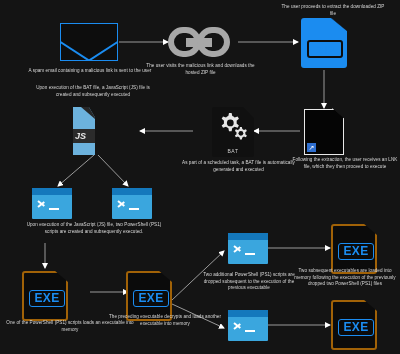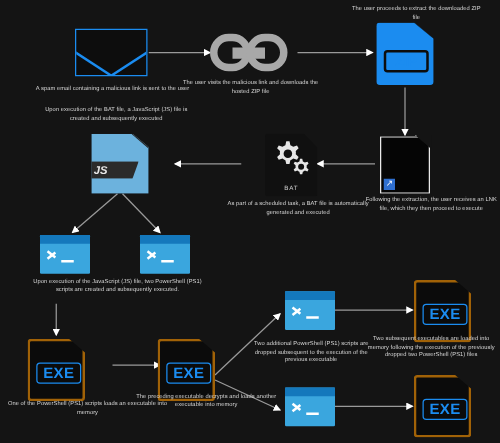--- a/index.html
+++ b/index.html
@@ -50,21 +50,21 @@
        background:#2f6fd0;display:flex;align-items:center;justify-content:center;
        color:#fff;font-size:7px;line-height:1;}
 
   
   .bat{width:42px;height:50px;background:#101010;border-radius:2px;
        clip-path:polygon(0 0,74% 0,100% 22%,100% 100%,0 100%);position:relative;}
   .batlabel{position:absolute;bottom:3px;left:0;right:0;text-align:center;
        color:#cfcfcf;font-size:5px;letter-spacing:.6px;}
 
   
-  .js{width:46px;height:48px;background:#6cb2dd;position:relative;
+  .js{width:22px;height:48px;background:#6cb2dd;position:relative;
       clip-path:polygon(0 0,72% 0,100% 22%,100% 100%,0 100%);font-style:italic;}
   .jscorner{position:absolute;right:0;top:0;width:14px;height:12px;
       background:#262626;clip-path:polygon(100% 0,0 0,100% 100%);}
   .jsbanner{position:absolute;left:-4px;top:22px;width:42px;height:14px;
       background:#2b2b2b;color:#e8e8e8;font-size:9px;font-weight:bold;
       line-height:14px;padding-left:6px;box-sizing:border-box;
       clip-path:polygon(0 0,100% 0,88% 100%,0 100%);}
 
   
   .ps{width:40px;height:31px;background:#3aa6de;position:relative;border-radius:1px;}

